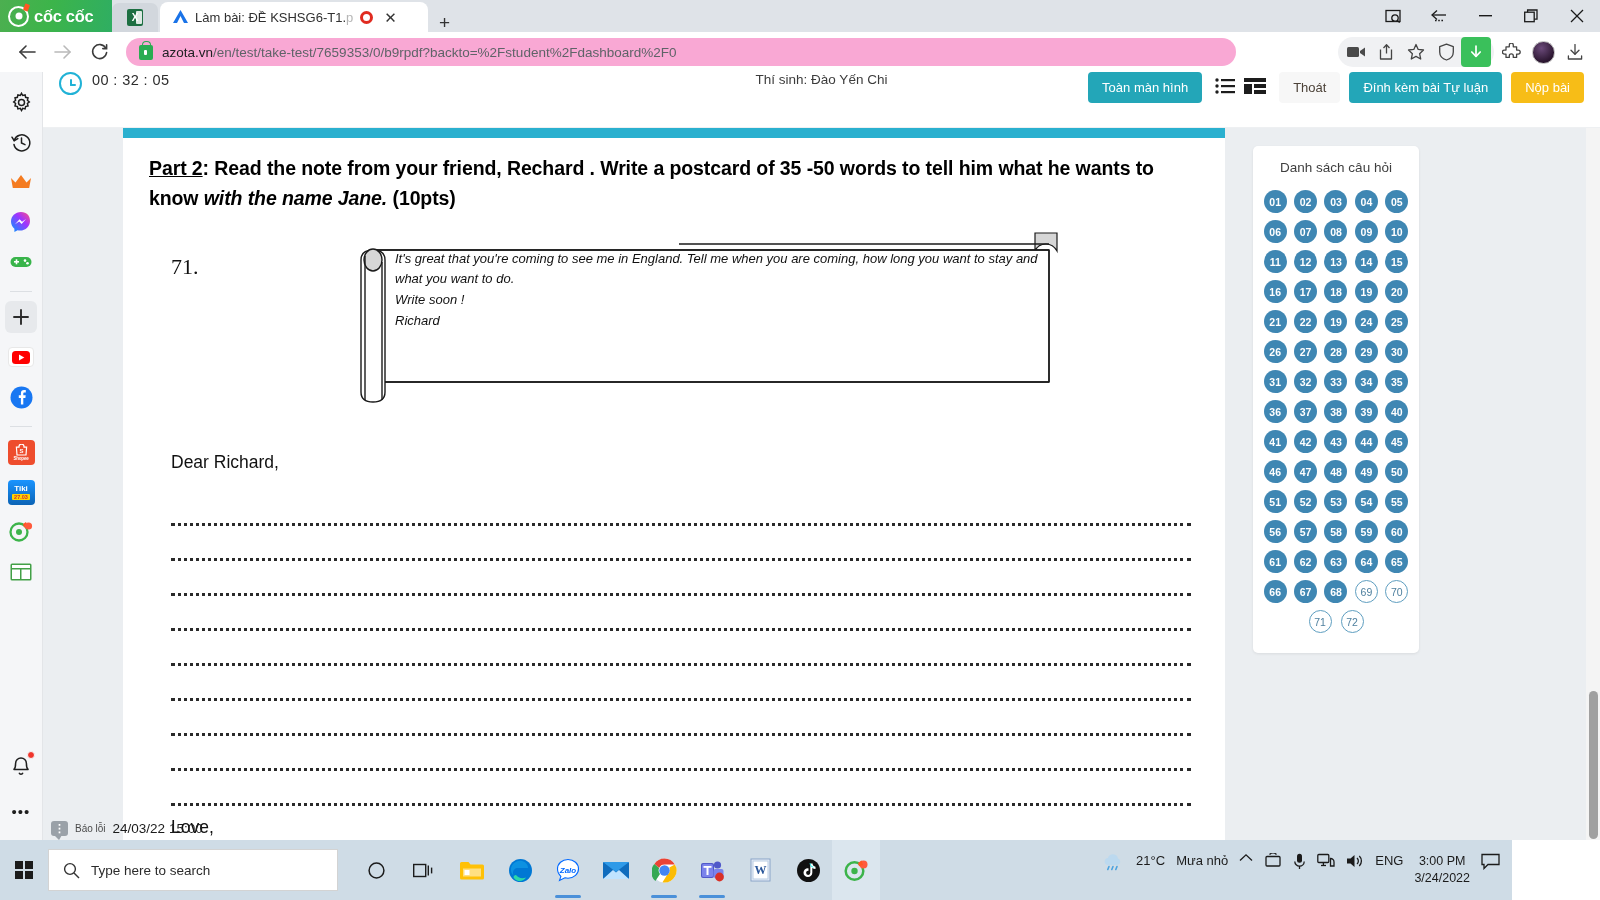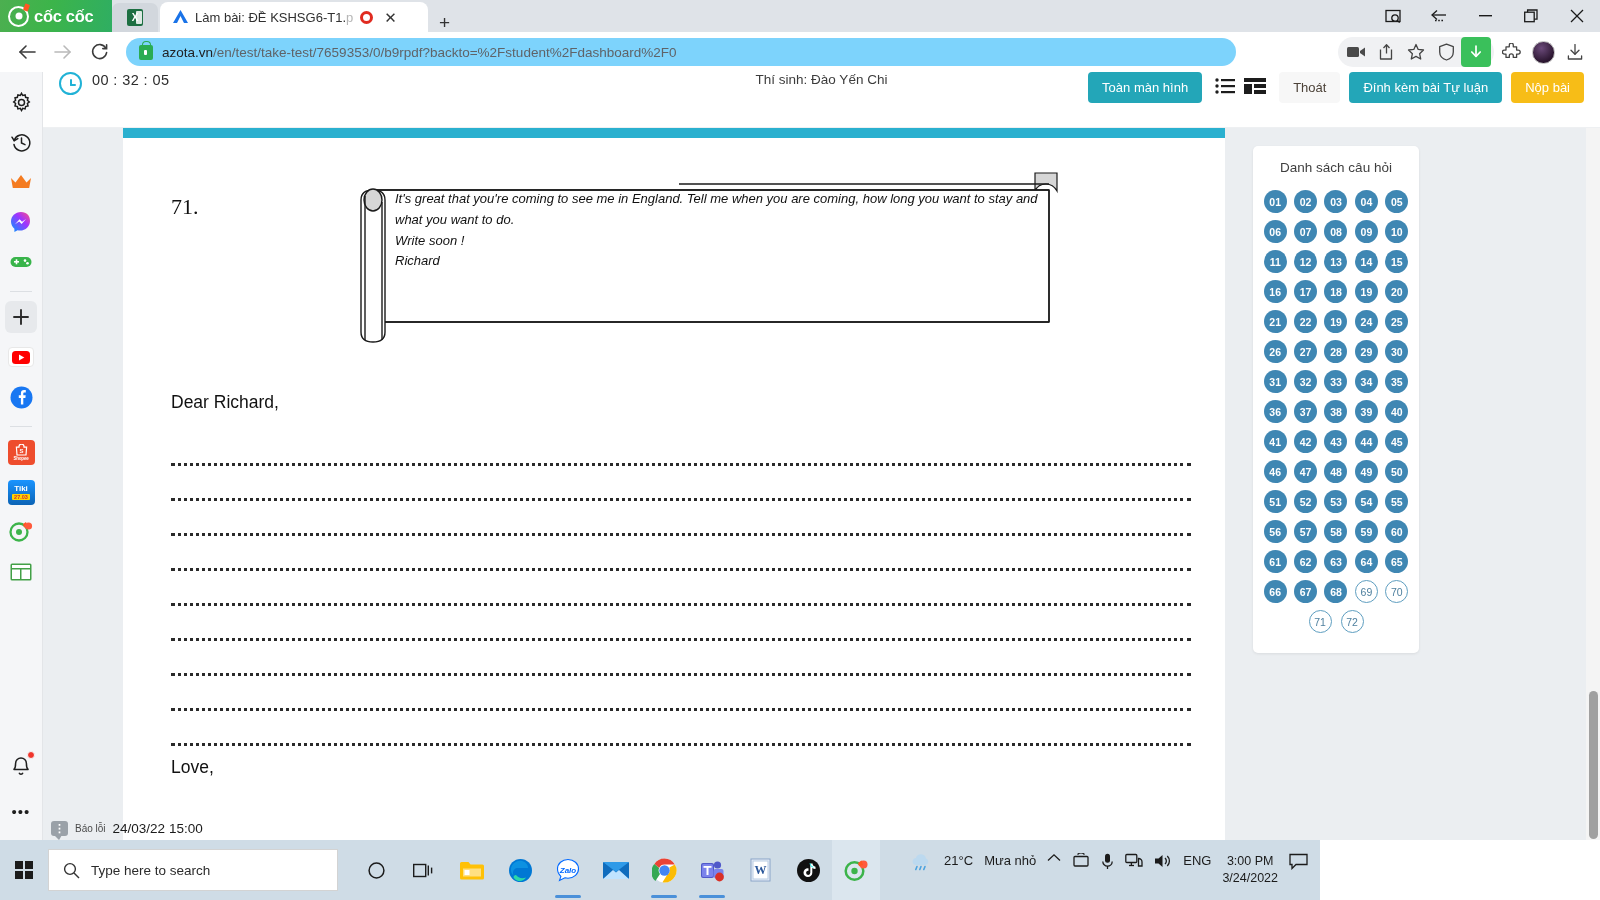--- a/index.html
+++ b/index.html
@@ -78,21 +78,21 @@
   
   .navbar {
     position: absolute; left: 0; top: 32px; width: 1600px; height: 40px;
     background: #fff; display: flex; align-items: center; gap: 2px; padding: 0 10px;
   }
   .navbtn {
     width: 34px; height: 32px; display: flex; align-items: center;
     justify-content: center; color: #3b3b3b; flex: none;
   }
   .omnibox {
-    flex: 1; height: 28px; background: #7dd3fc; border-radius: 14px;
+    flex: 1; height: 28px; background: #f9a8d4; border-radius: 14px;
     display: flex; align-items: center; gap: 9px; padding: 0 13px; margin: 0 8px;
     max-width: 1110px;
   }
   .lock {
     width: 14px; height: 15px; background: #2aac52; border-radius: 2px;
     position: relative; flex: none;
   }
   .lock::before {
     content: ""; position: absolute; left: 3.4px; top: -3.3px;
     width: 7px; height: 7px; border: 1.7px solid #2aac52;
@@ -242,21 +242,21 @@
   .msg-ico::after {
     content:""; position:absolute; left:3px; bottom:-4px;
     border-left: 5px solid transparent; border-right: 3px solid transparent;
     border-top: 5px solid #9aa1a8;
   }
   .rb-txt { font-size: 10px; color: #4a4a4a; }
   .rb-date { font-size: 13.5px; color: #1b1b1b; }
 
   
   .taskbar {
-    position: absolute; left: 0; bottom: 0; width: 1320px; height: 60px;
+    position: absolute; left: 0; bottom: 0; width: 1512px; height: 60px;
     background: #cfdce6; display: flex; align-items: center;
   }
   .winlogo { width: 48px; display: flex; align-items: center; justify-content: center; }
   .wingrid {
     width: 18px; height: 18px; display: grid;
     grid-template-columns: 1fr 1fr; grid-template-rows: 1fr 1fr; gap: 2px;
   }
   .wingrid i { background: #1b1b1b; display: block; }
   .searchbox {
     width: 290px; height: 42px; background: #fff; border: 1px solid #d3d3d3;
@@ -555,20 +555,23 @@
       <div class="btn btn-amber">Nộp bài</div>
     </div>
   </div>
 
   <div class="content">
 
     <div class="paper">
       <div class="tealbar"></div>
       <div class="doc">
 
+        <div class="ptitle">
+          <u>Part 2</u><span>: Read the note from your friend, Rechard . Write a postcard of 35 -50 words to tell him what he wants to know </span><i>with the name Jane.</i><span> (10pts)</span>
+        </div>
 
         <div class="qblock">
           <div class="qnum">71.</div>
 
           <div class="scroll-shape">
             <svg width="710" height="190" viewBox="0 0 710 190" fill="none" stroke="#1a1a1a" stroke-width="1.4">
 
               <path d="M686 1 h22 v18 q-4 -7 -11 -7 q-8 0 -11 7 z" fill="#d6d6d6" stroke="#1a1a1a" stroke-width="1.2"></path>
               <line x1="330" y1="12" x2="700" y2="12"></line>
 

